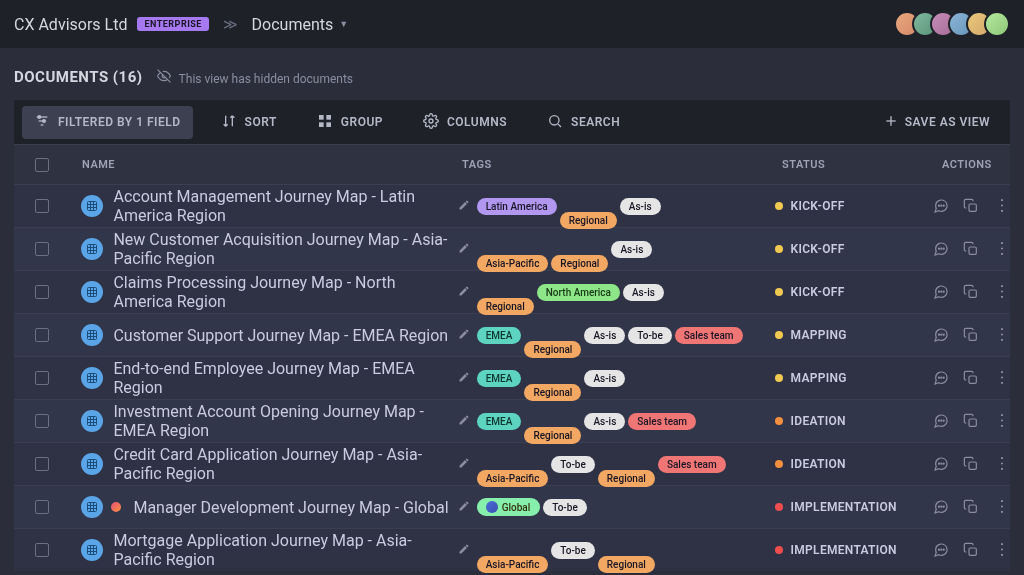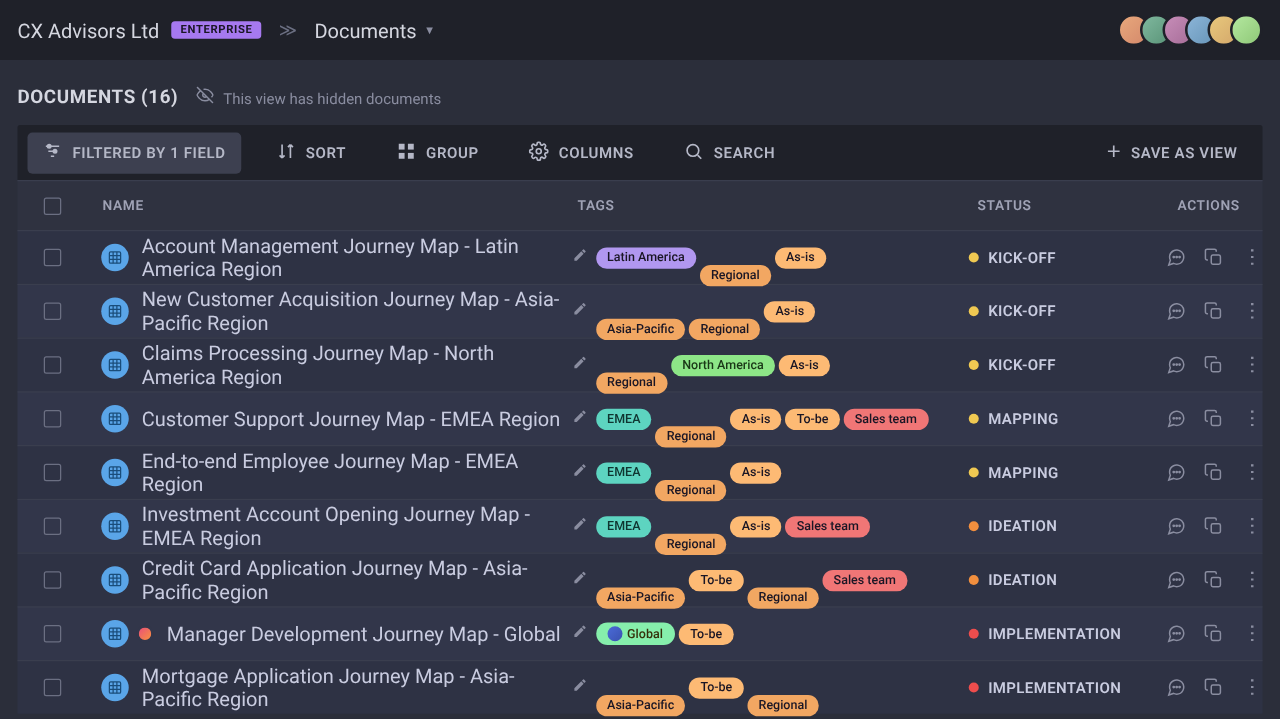--- a/index.html
+++ b/index.html
@@ -208,21 +208,21 @@
     .tag {
       font-size: 10px;
       font-weight: 500;
       padding: 3px 9px;
       border-radius: 10px;
       color: #1a1625;
       white-space: nowrap;
     }
     .tag.purple { background: #b197f0; }
     .tag.orange { background: #f2a762; margin-top: 28px; }
-    .tag.pink   { background: #fdba74; }
+    .tag.pink   { background: #e5e5e5; }
     .tag.green  { background: #8de687; color:#1a3817; }
     .tag.teal   { background: #5dd4c0; color:#0f3530; }
     .tag.red    { background: #f07676; }
     .tag.yellow { background: #86efac; color:#35310a; display:inline-flex; align-items:center; gap:4px;}
     .tag.yellow::before {
       content:'';
       width:12px;height:12px;border-radius:50%;
       background:linear-gradient(135deg,#4a6bd8,#3a52b0);
     }
     .tag.yellow::after {

